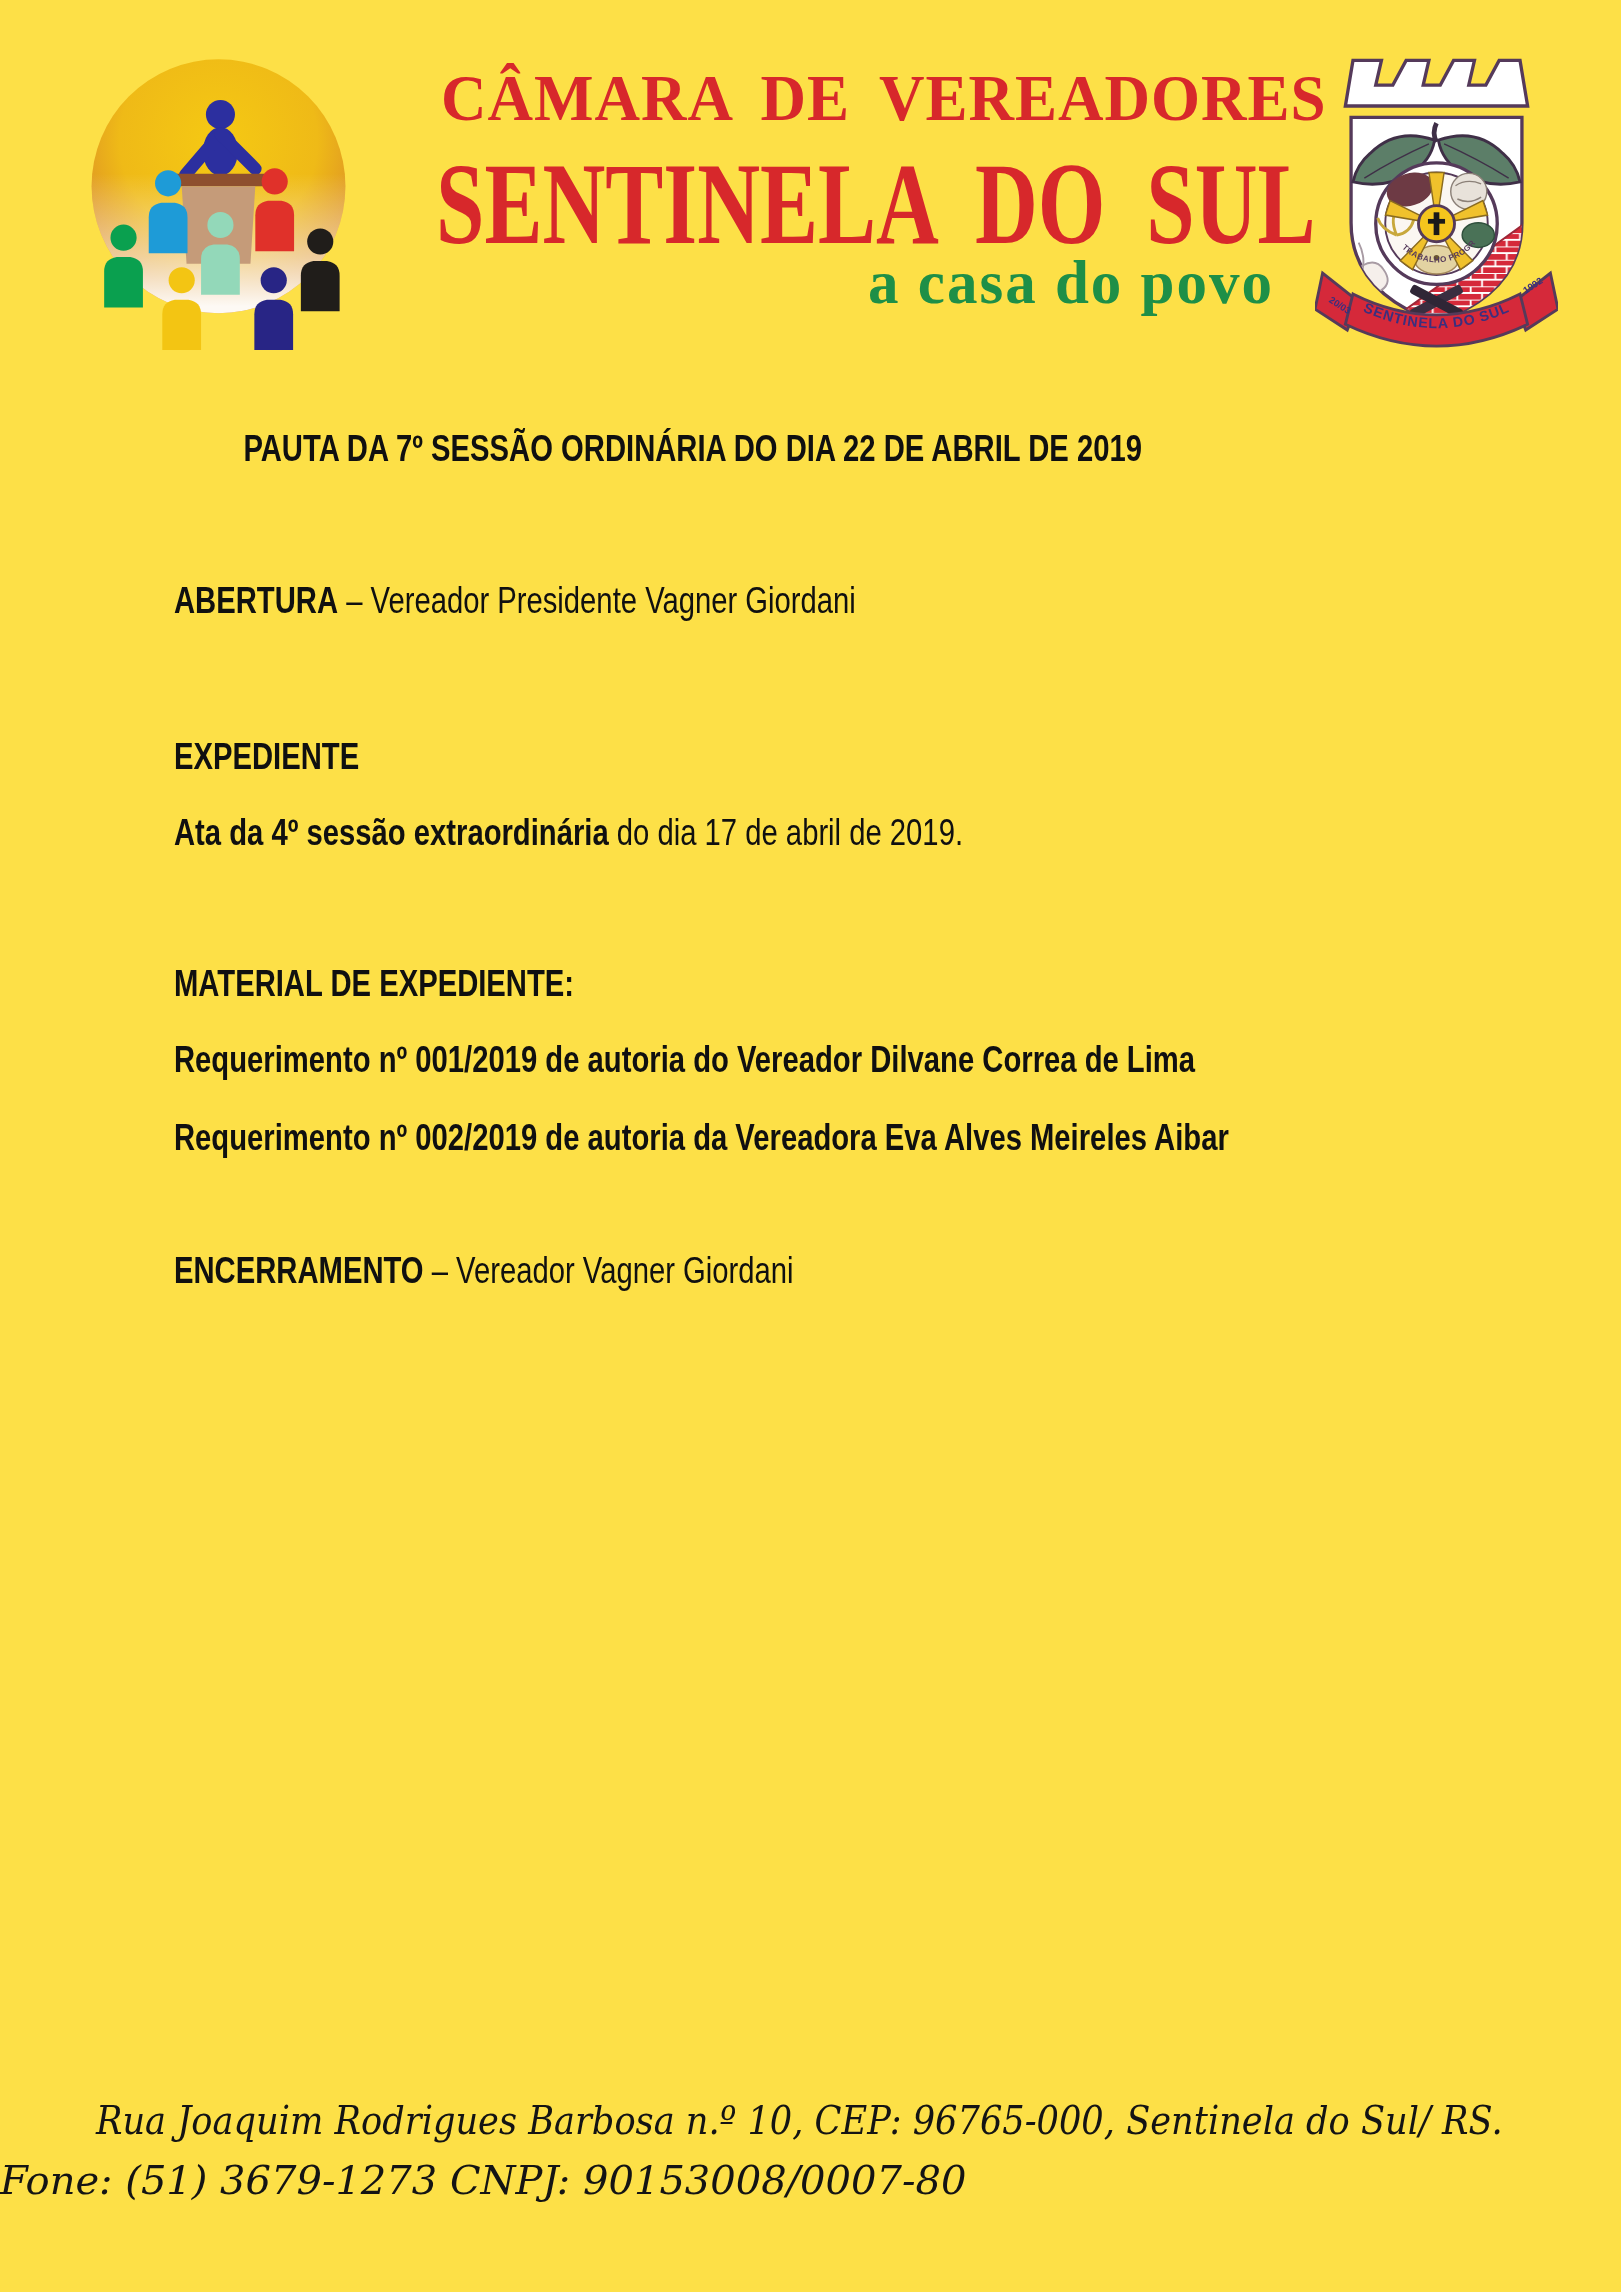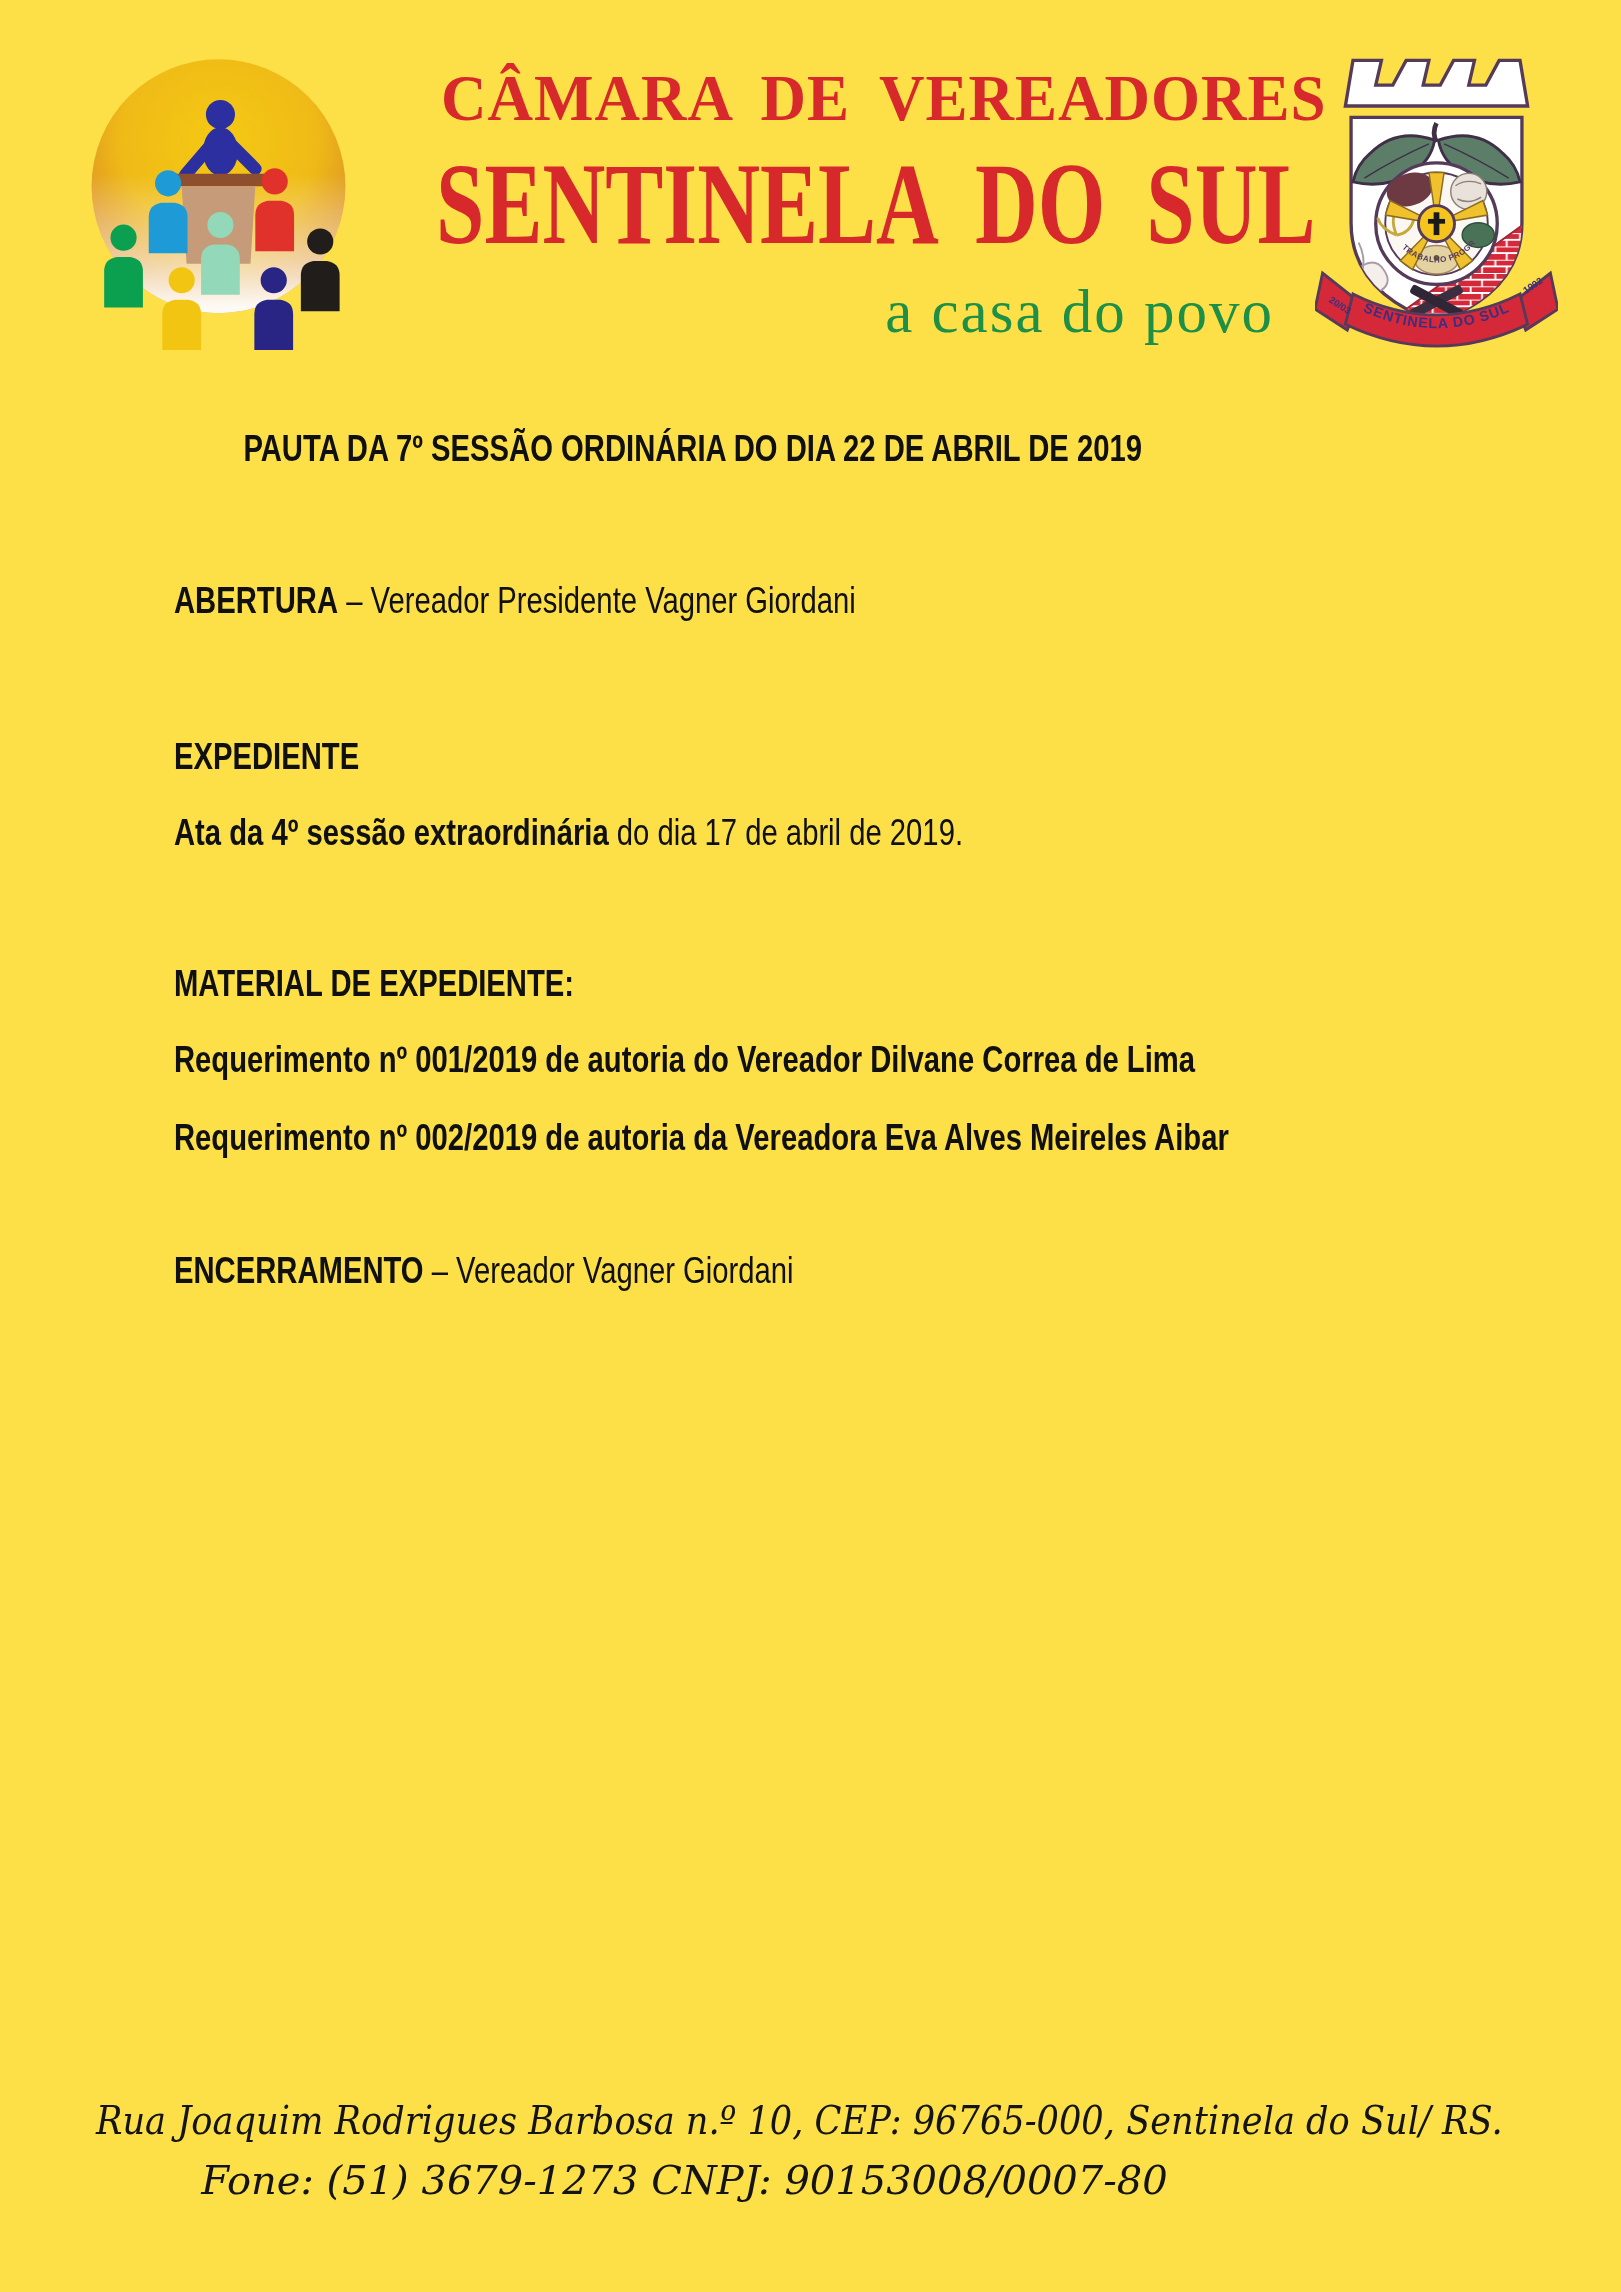--- a/index.html
+++ b/index.html
@@ -17,34 +17,34 @@
     color:#d7282b; word-spacing:13.7px; letter-spacing:1px;
     transform:scaleX(0.97); transform-origin:0 0;
   }
   .org-line2 {
     position:absolute; left:4.9px; top:146px; white-space:nowrap;
     font-family:"Liberation Serif", serif; font-weight:bold; font-size:116px; line-height:1;
     color:#d7282b; word-spacing:25.5px;
     transform:scaleX(0.75); transform-origin:0 0;
   }
   .tagline {
-    position:absolute; right:34px; top:281px; white-space:nowrap;
-    font-family:"Liberation Serif", serif; font-weight:normal; font-size:61px; line-height:1;
+    position:absolute; right:34px; top:252px; white-space:nowrap;
+    font-family:"Liberation Serif", serif; font-weight:bold; font-size:61px; line-height:1;
     color:#1e8f47; letter-spacing:2px;
   }
   
   .doc-line { position:absolute; left:174px; font-size:37px; line-height:1.15; white-space:nowrap; }
   .doc-line .sq { display:inline-block; transform:scaleX(0.79); transform-origin:0 0; white-space:nowrap; }
   .doc-title { left:0; width:1385px; text-align:center; font-weight:bold; }
   .doc-title .sq { transform:scaleX(0.79); transform-origin:50% 0; }
   .lbl { font-weight:bold; }
   .txt { font-weight:normal; }
   
   .footer-line {
-    position:absolute; left:0; width:1369px; text-align:center; white-space:nowrap;
+    position:absolute; left:0; width:1369px; white-space:nowrap;
     font-family:"DejaVu Serif", serif; font-style:italic; font-size:40px; line-height:1.2; color:#141414;
   }
   .footer-line .sq { display:inline-block; white-space:nowrap; transform-origin:50% 0; }
   .footer-line1 { top:2096px; }
   .footer-line1 .sq { transform:scaleX(0.88); }
   .footer-line2 { top:2156px; }
 </style>
 </head>
 <body>
 

